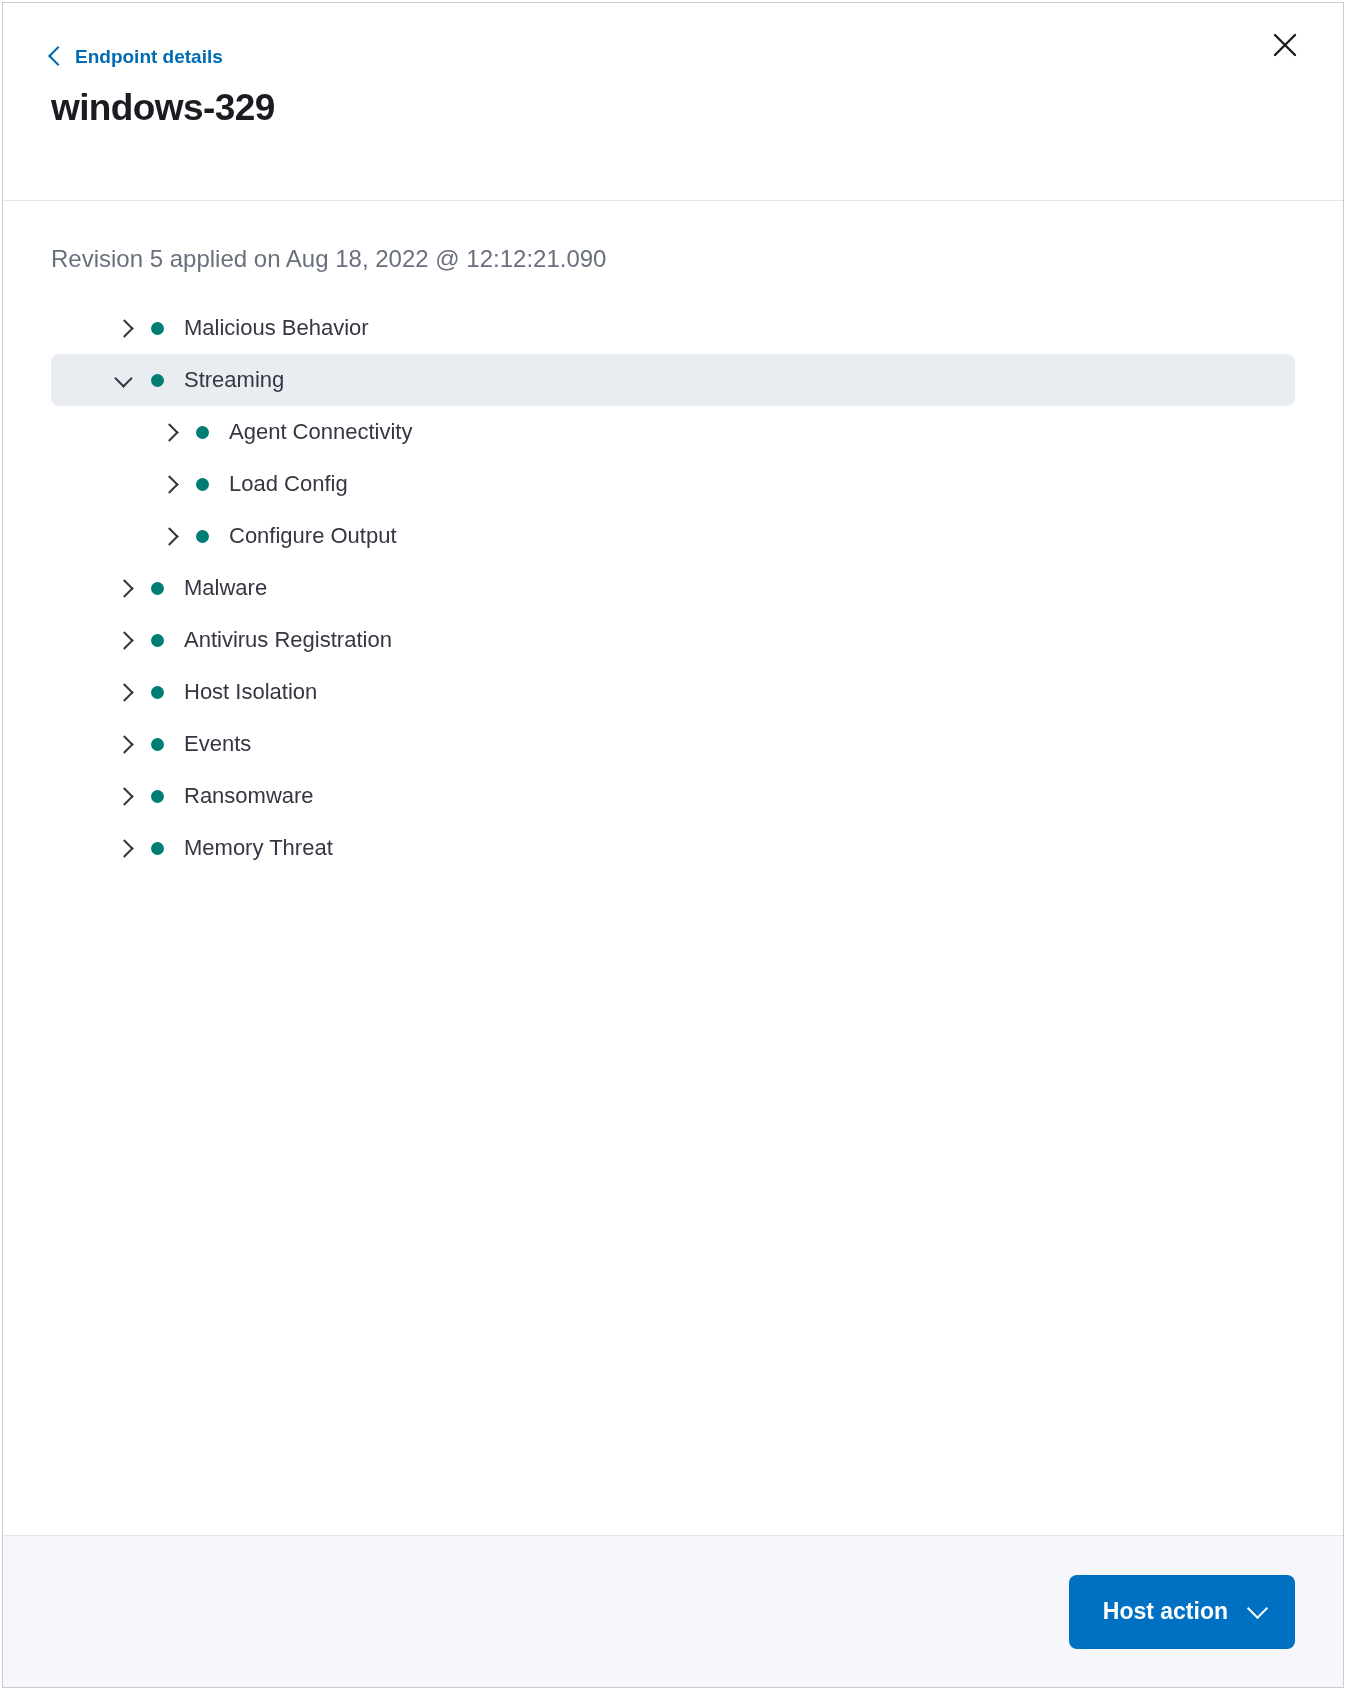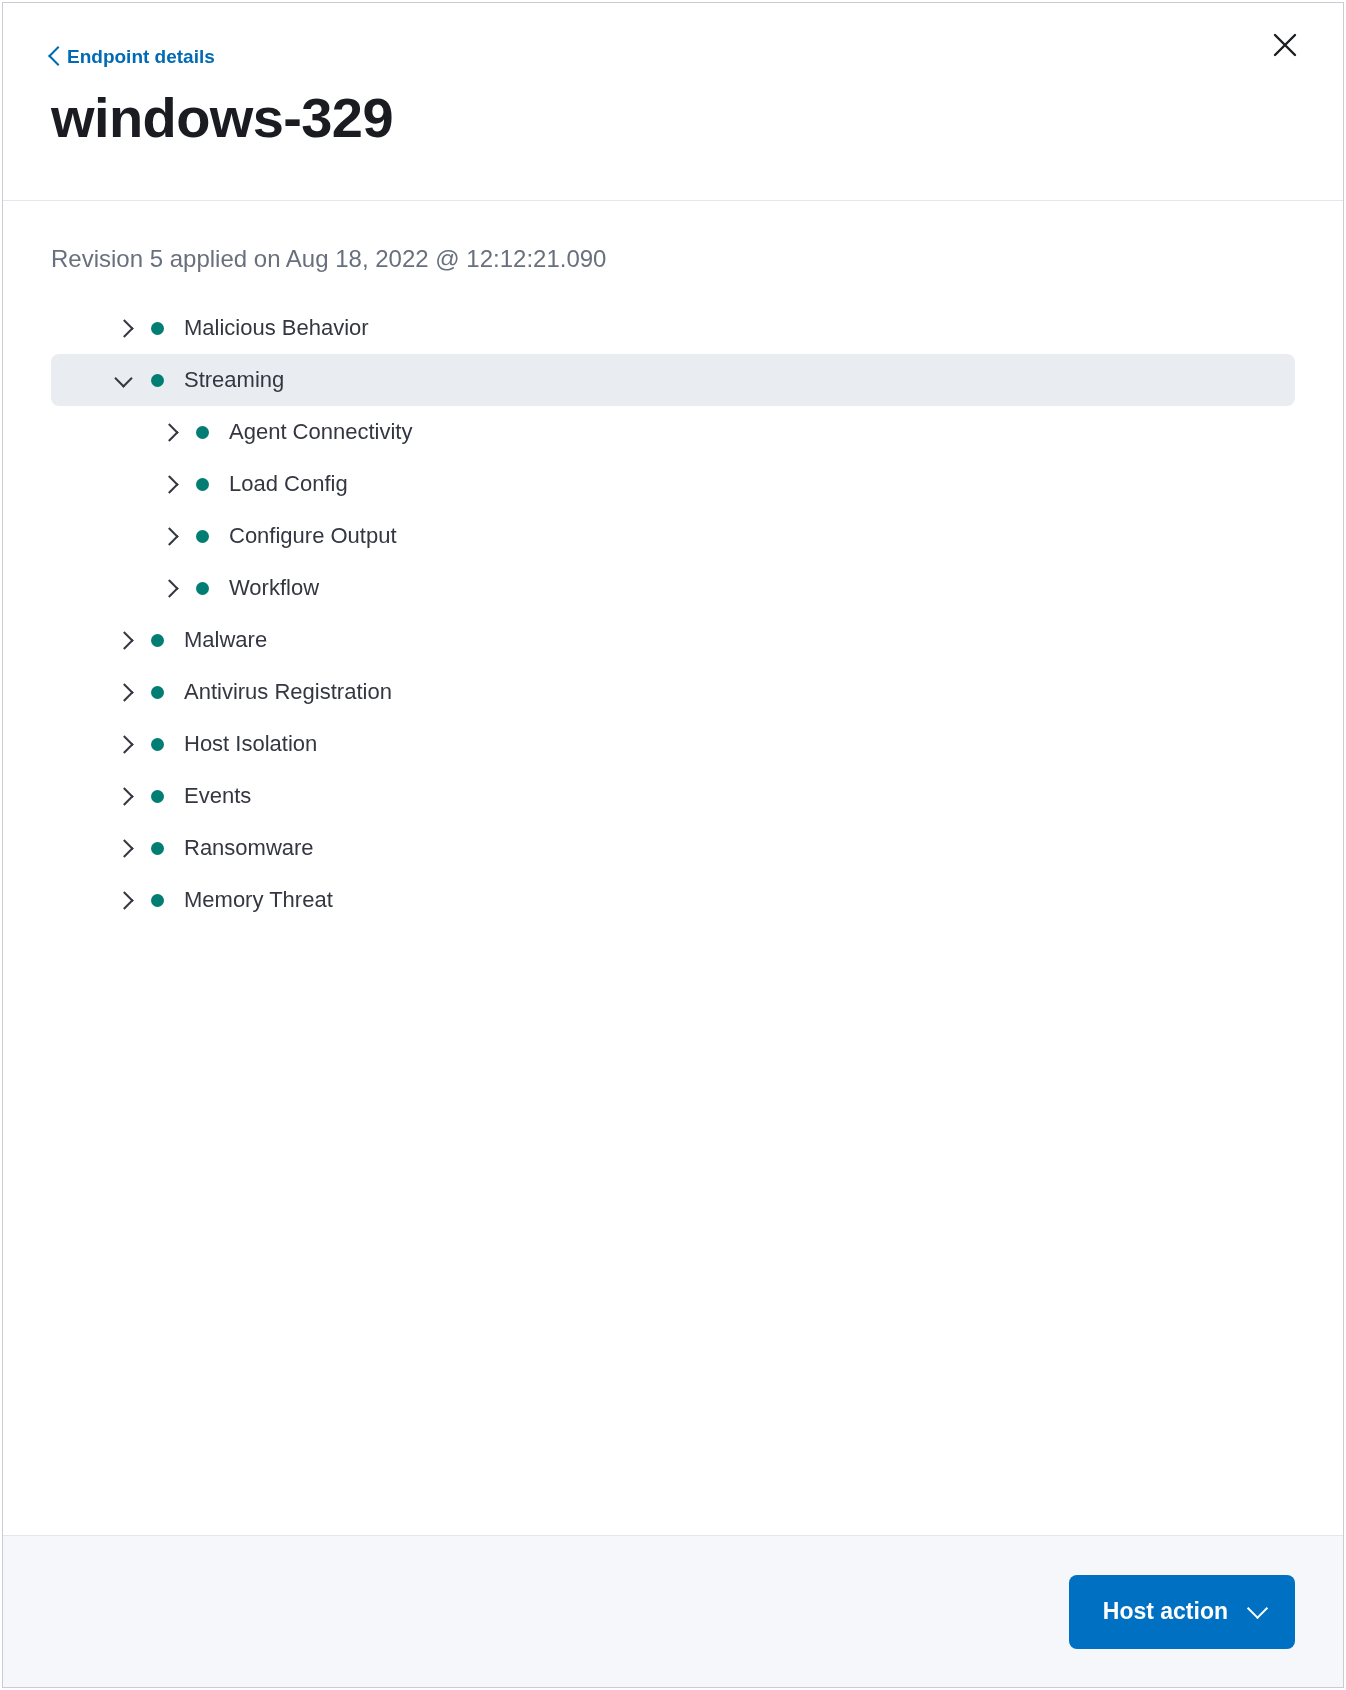--- a/index.html
+++ b/index.html
@@ -33,40 +33,40 @@
     position: relative;
     padding: 44px 48px 30px 48px;
     border-bottom: 1px solid #e3e6eb;
     flex: 0 0 auto;
     height: 198px;
     box-sizing: border-box;
   }
   .back-link {
     display: inline-flex;
     align-items: center;
-    gap: 2px;
+    gap: 10px;
     color: #006bb4;
     font-size: 19px;
     font-weight: 600;
     cursor: pointer;
     user-select: none;
     line-height: 1;
   }
   .back-link .chev {
     display: inline-block;
     width: 12px;
     height: 12px;
     border-left: 2.2px solid #006bb4;
     border-bottom: 2.2px solid #006bb4;
     transform: rotate(45deg);
     margin-bottom: 1px;
   }
   .title {
     margin: 22px 0 0 0;
-    font-size: 56px;
+    font-size: 37px;
     font-weight: 700;
     letter-spacing: -0.6px;
     color: #1a1c21;
     line-height: 1.05;
   }
   .close-btn {
     position: absolute;
     right: 36px;
     top: 20px;
     width: 44px;
@@ -245,27 +245,20 @@
       </div>
 
       <div class="row level2">
         <span class="arrow">
             <i></i>
           </span>
         <span class="dot"></span>
         <span class="label">Configure Output</span>
       </div>
 
-      <div class="row level2">
-        <span class="arrow">
-            <i></i>
-          </span>
-        <span class="dot"></span>
-        <span class="label">Workflow</span>
-      </div>
 
       <div class="row level1">
         <span class="arrow">
             <i></i>
           </span>
         <span class="dot"></span>
         <span class="label">Malware</span>
       </div>
 
 

